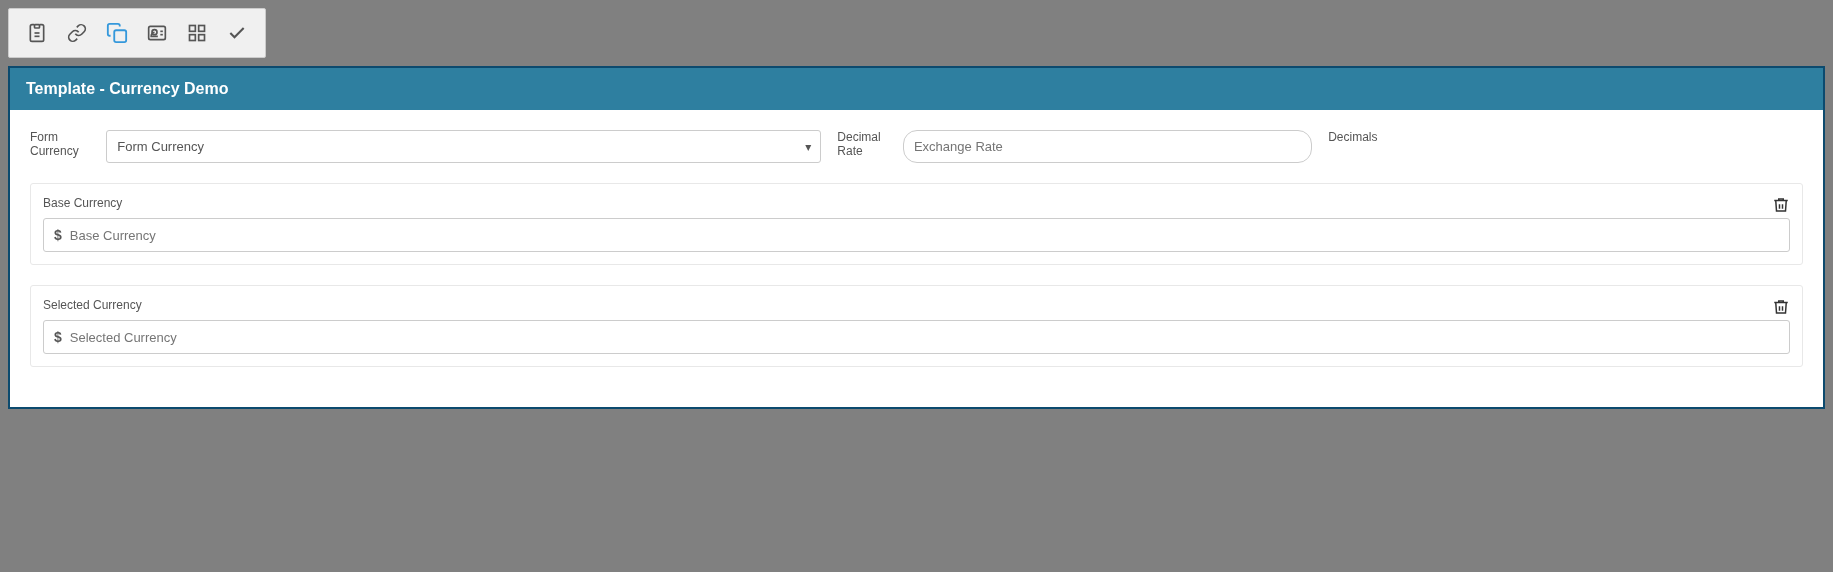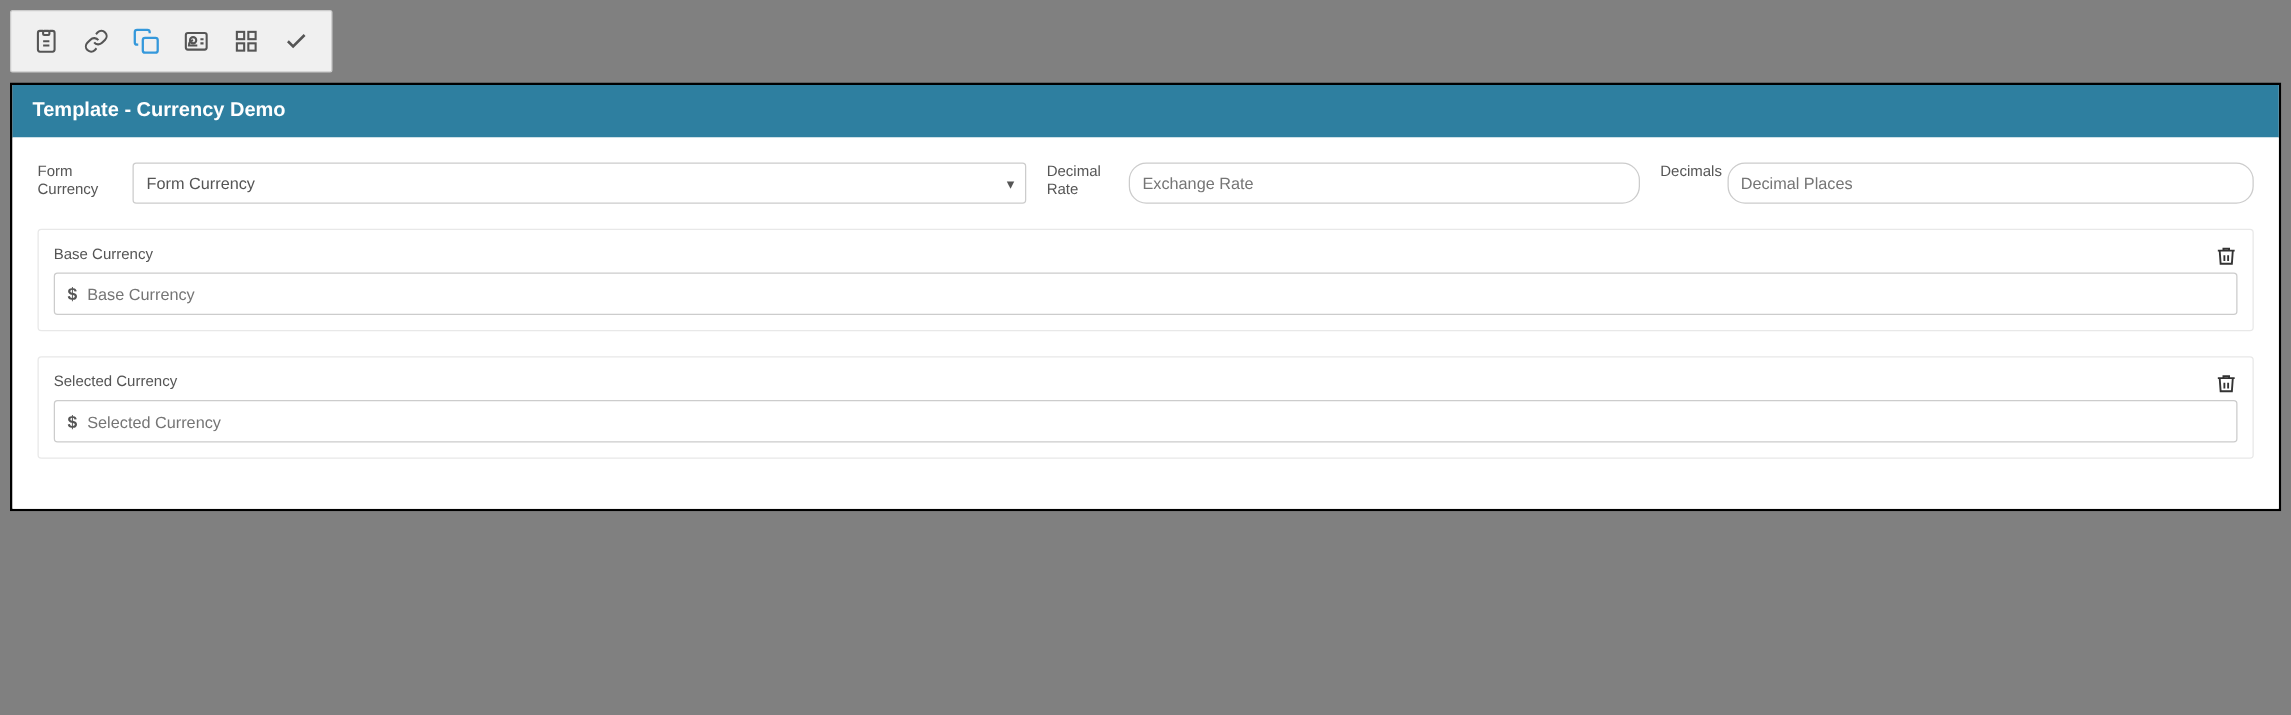--- a/index.html
+++ b/index.html
@@ -43,21 +43,21 @@
     }
 
     .toolbar-icon.active {
       color: #3498db;
     }
 
     
     .main-container {
       width: calc(100% - 16px);
       margin: 0 8px 8px 8px;
-      border: 2px solid #000000;
+      border: 2px solid #0c4a6e;
       background: #fff;
     }
 
     
     .form-header {
       background-color: #2e7fa0;
       color: #fff;
       padding: 12px 16px;
       font-size: 16px;
       font-weight: bold;
@@ -271,21 +271,20 @@
           </select>
           <span class="select-arrow">▾</span>
         </div>
       </div>
       <div class="field-group exchange-rate">
         <label class="field-label">Decimal Rate</label>
         <input class="field-input" type="text" placeholder="Exchange Rate" style="">
       </div>
       <div class="field-group decimals">
         <label class="field-label">Decimals</label>
-        <input class="field-input" type="text" placeholder="Decimal Places" style="">
       </div>
     </div>
 
     
     <div class="currency-section">
       <div class="currency-section-label">Base Currency</div>
       <div class="currency-input-wrapper">
         <span class="dollar-icon">$</span>
         <input class="currency-input" type="text" placeholder="Base Currency" style="">
       </div>

